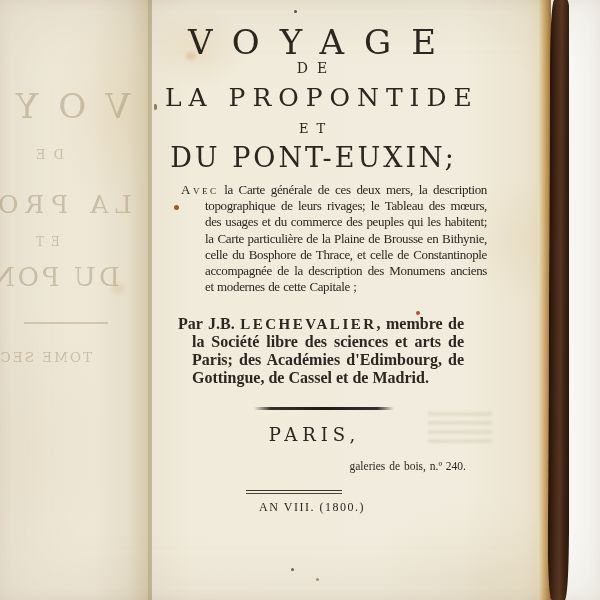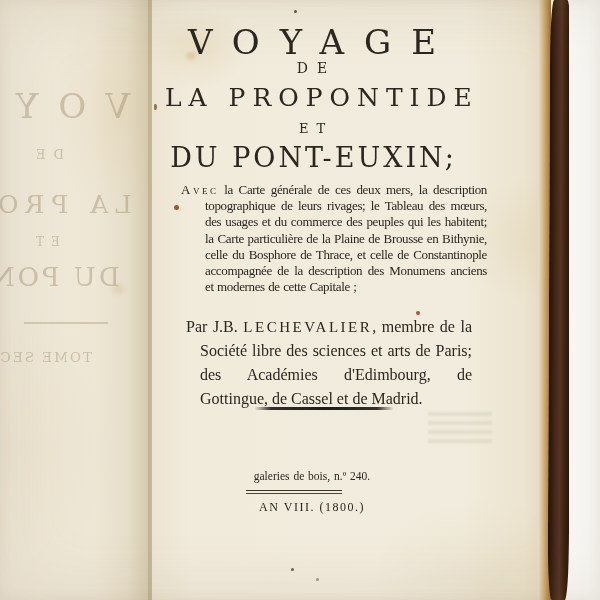--- a/index.html
+++ b/index.html
@@ -46,29 +46,29 @@
   .col>*{position:absolute;margin:0;}
   .ctr{width:100%;text-align:center;white-space:nowrap;}
   .t1{top:22px;font-family:"DejaVu Serif",serif;font-size:34px;font-weight:normal;letter-spacing:20px;padding-left:20px;box-sizing:border-box;}
   .t2{top:60px;font-size:14px;letter-spacing:9px;padding-left:9px;box-sizing:border-box;font-family:"DejaVu Serif",serif;}
   .t3{top:83px;font-family:"DejaVu Serif",serif;font-size:25px;font-weight:normal;letter-spacing:7px;padding-left:7px;box-sizing:border-box;}
   .t4{top:121px;font-size:13px;letter-spacing:8px;padding-left:8px;box-sizing:border-box;font-family:"DejaVu Serif",serif;}
   .t5{top:142px;font-family:"DejaVu Serif",serif;font-size:27px;font-weight:normal;letter-spacing:3px;padding-left:3px;box-sizing:border-box;}
   .imprint{top:182px;left:1px;width:306px;font-size:13px;line-height:16.2px;letter-spacing:-.35px;
     text-align:justify;padding-left:24px;text-indent:-24px;box-sizing:border-box;word-spacing:.5px;margin-left:22px;}
   .imprint .lead{font-variant:small-caps;letter-spacing:2.5px;}
-  .author{top:315px;left:28px;width:286px;font-size:16px;line-height:24px;text-align:justify;
-    padding-left:14px;text-indent:-14px;box-sizing:border-box;}
+  .author{top:315px;left:20px;width:286px;font-size:16px;line-height:18px;text-align:justify;
+    padding-left:14px;text-indent:-14px;box-sizing:border-box;font-weight:bold;}
   .author .name{letter-spacing:2.5px;font-size:15px;}
   .rule1{top:407px;left:96px;width:140px;height:3px;border-radius:2px;
     background:linear-gradient(90deg,rgba(43,38,32,0),#35302a 12%,#1f1c18 50%,#35302a 88%,rgba(43,38,32,0));}
   .city{top:424px;font-size:18px;letter-spacing:5px;padding-left:5px;box-sizing:border-box;font-family:"DejaVu Serif",serif;}
   .pub{top:451px;font-size:13px;}
   .pub .pubname{letter-spacing:3.5px;font-size:14px;}
-  .addr{top:470px;font-size:11.5px;word-spacing:1px;}
+  .addr{top:460px;font-size:11.5px;word-spacing:1px;text-align:right;}
   .rule2{top:490px;left:88px;width:96px;height:4px;border-top:1.7px solid #3a352d;border-bottom:1px solid #4a443a;box-sizing:border-box;}
   .date{top:500px;font-size:12px;letter-spacing:1.5px;}
 
   
   .fox{position:absolute;border-radius:50%;}
   .f1{left:174px;top:205px;width:5px;height:5px;background:#9c5a28;filter:blur(.4px);}
   .f2{left:416px;top:311px;width:4px;height:4px;background:#b94e2c;filter:blur(.4px);}
   .f3{left:294px;top:10px;width:3px;height:3px;background:#5a5148;filter:blur(.3px);}
   .f4{left:154px;top:104px;width:3px;height:6px;background:#8d7a58;border-radius:40% 60% 60% 40%;filter:blur(.4px);}
   .f5{left:291px;top:568px;width:3px;height:3px;background:#6b6258;}
@@ -105,20 +105,21 @@
     <h2 class="ctr t3">LA PROPONTIDE</h2>
     <div class="ctr t4">ET</div>
     <h2 class="ctr t5">DU PONT-EUXIN;</h2>
 
     <p class="imprint"><span class="lead">Avec</span><span> la Carte générale de ces deux mers, la description topographique de leurs rivages; le Tableau des mœurs, des usages et du commerce des peuples qui les habitent; la Carte particulière de la Plaine de Brousse en Bithynie, celle du Bosphore de Thrace, et celle de Constantinople accompagnée de la description des Monumens anciens et modernes de cette Capitale ;</span></p>
 
     <p class="author"><span>Par J.B. </span><span class="name">LECHEVALIER</span><span>, membre de la Société libre des sciences et arts de Paris; des Académies d'Edimbourg, de Gottingue, de Cassel et de Madrid.</span></p>
 
     <div class="rule1"></div>
 
+    <div class="ctr city">PARIS,</div>
     <div class="ctr addr">galeries de bois, n.º 240.</div>
 
     <div class="rule2"></div>
 
     <div class="ctr date">AN VIII. (1800.)</div>
   </div>
 
   <div class="show-right"></div>
 
   <div class="fox f1"></div>

